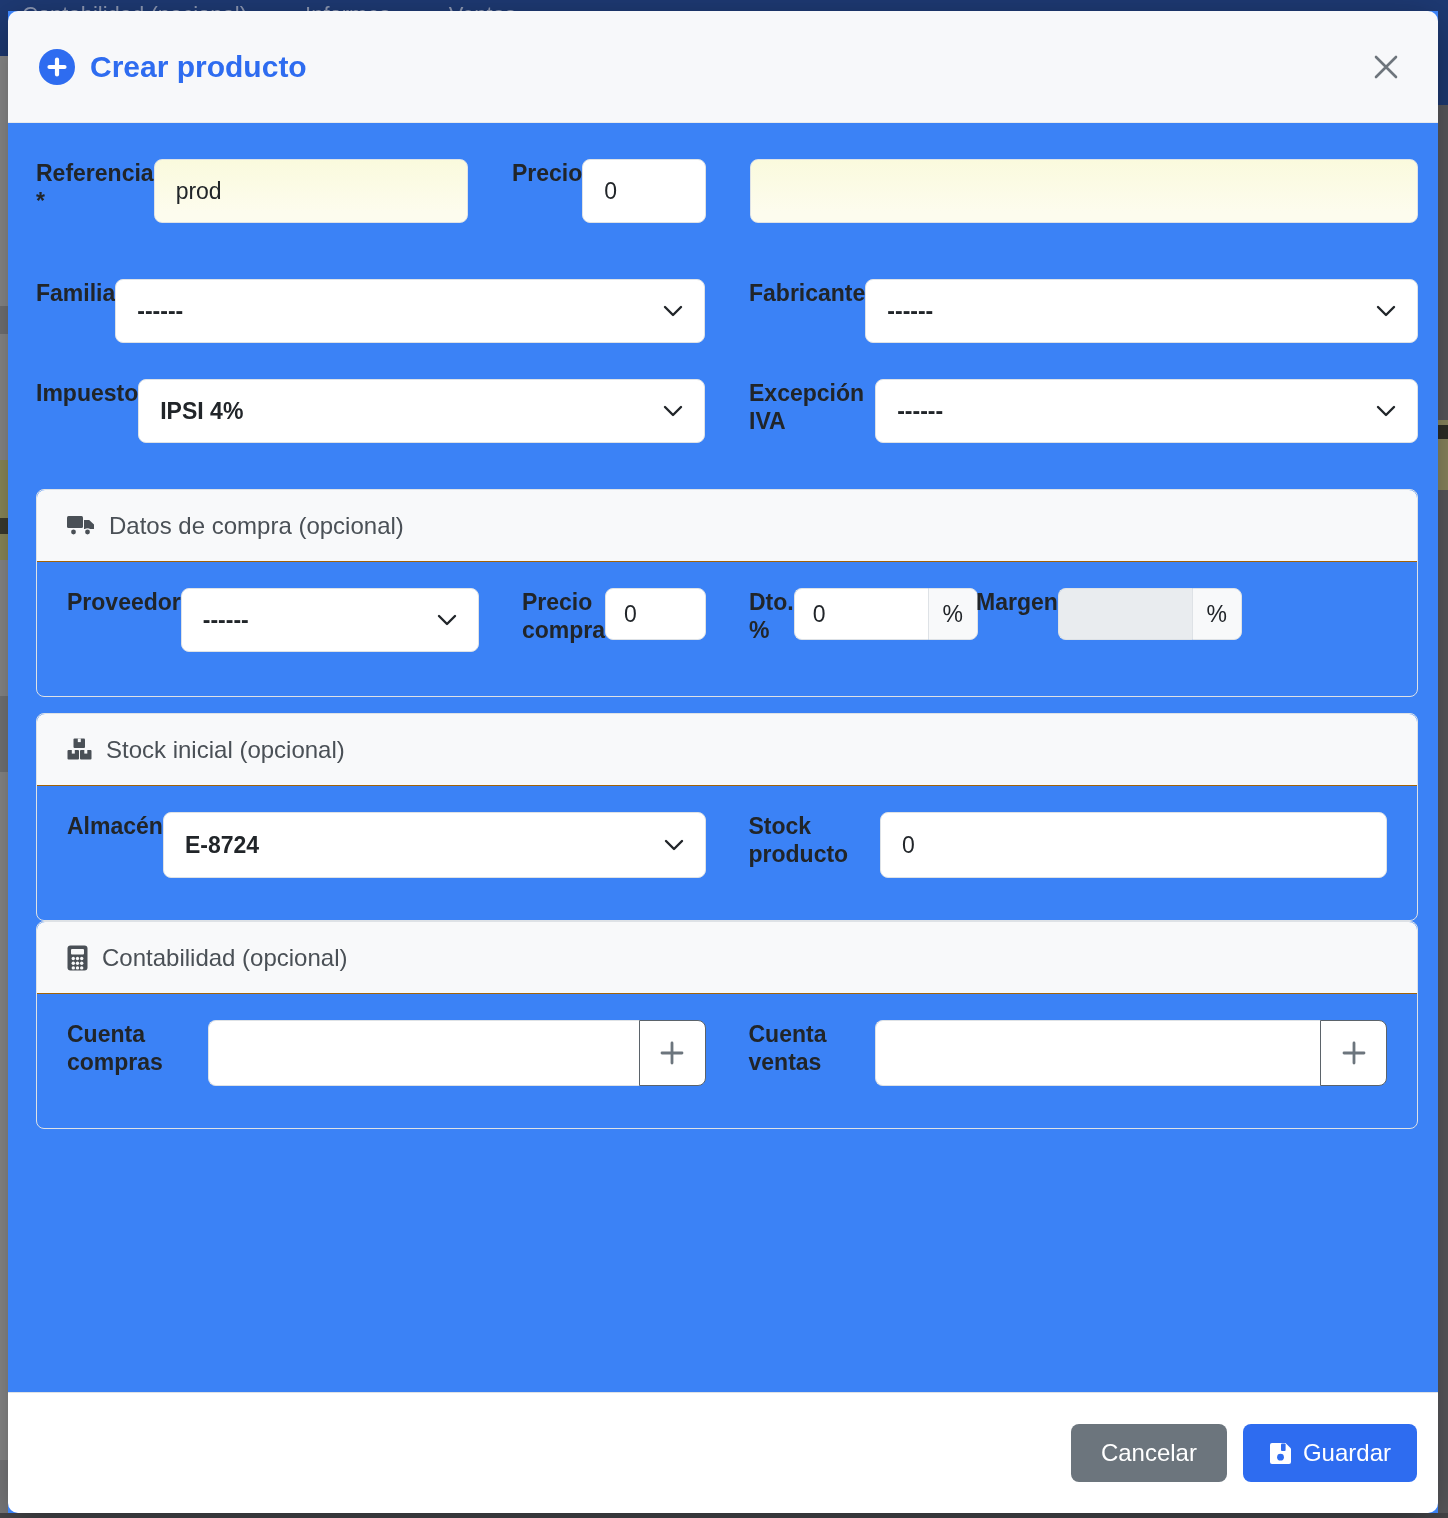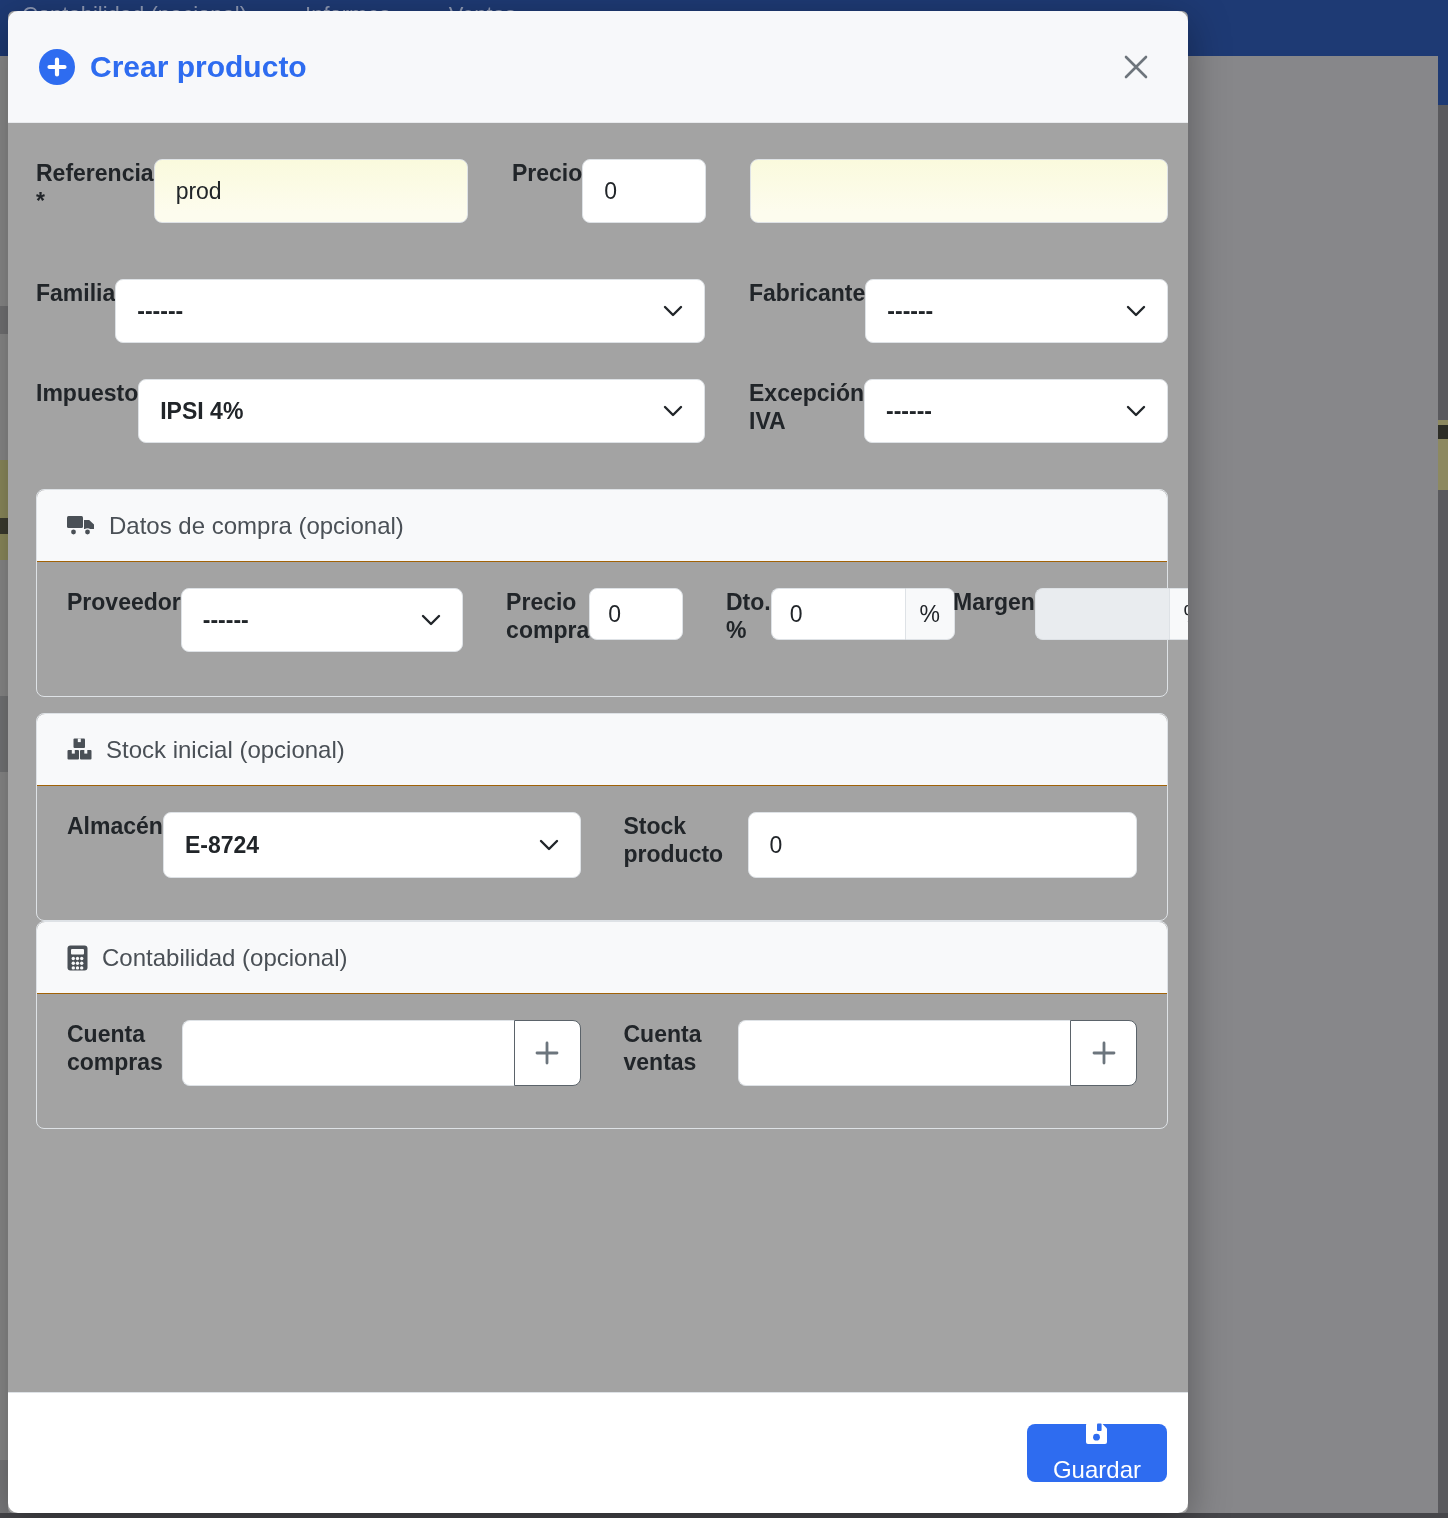--- a/index.html
+++ b/index.html
@@ -13,22 +13,22 @@
   .backdrop-nav { position:absolute; top:2px; left:22px; display:flex; gap:58px; z-index:2;
     font-size:22px; color:#8f9ab5; white-space:nowrap; }
   .backdrop-strip { position:absolute; z-index:1; }
   .bs-left   { left:0; width:8px; top:56px; height:1457px; background:#8d8d8d; }
   .seg { position:absolute; left:0; width:100%; }
   .bs-right  { right:0; width:10px; top:105px; height:1408px; background:#5a5a5e; }
   .bs-right-blue { right:0; width:10px; top:0; height:105px; background:#1e3a74; }
   .backdrop-bottom { position:absolute; left:0; bottom:0; width:1448px; height:5px; background:#46464a; z-index:1; }
 
   
-  .modal { position:absolute; left:8px; top:11px; width:1180px; height:1502px; z-index:10;
-    background:#a3a3a3; border-radius:6px; display:flex; flex-direction:column;
+  .modal { position:absolute; left:8px; top:11px; width:1430px; height:1502px; z-index:10;
+    background:#3b82f6; border-radius:0; display:flex; flex-direction:column;
     box-shadow:0 10px 40px rgba(0,0,0,.35); }
   .modal-header { height:112px; flex:0 0 112px; background:#f7f8fa; border-bottom:1px solid #e8eaed;
     border-radius:10px 10px 0 0; display:flex; align-items:center; padding:0 30px; }
   .modal-title { margin-left:14px; font-size:30px; font-weight:600; color:#2e6cf0; }
   .close-btn { margin-left:auto; background:none; border:none; cursor:pointer; padding:4px; line-height:0; }
 
   .modal-body { flex:1 1 auto; overflow:hidden; padding:36px 20px 0 28px; }
 
   .form-row { display:flex; gap:44px; }
   .mb40 { margin-bottom:40px; } .mb26 { margin-bottom:36px; } .mb30 { margin-bottom:30px; }
@@ -69,21 +69,21 @@
   .ig-btn { width:67px; background:#fff; border:1px solid #5b636a; margin-left:-1px;
     border-radius:0 8px 8px 0; display:grid; place-items:center; cursor:pointer; }
 
   
   .modal-footer { flex:0 0 121px; border-top:1px solid #dee2e6; display:flex; align-items:center;
     justify-content:flex-end; gap:16px; padding:0 21px; background:#fff; border-radius:0 0 10px 10px; }
   .btn { height:58px; border:none; border-radius:8px; font-size:24px; cursor:pointer;
     display:inline-flex; align-items:center; justify-content:center;
     font-family:"Liberation Sans","DejaVu Sans",sans-serif; }
   .btn-cancel { background:#6c757d; color:#fff; padding:0 30px; }
-  .btn-save { background:#2e6cf0; color:#fff; padding:0 26px; gap:11px;flex-direction:column; }
+  .btn-save { background:#2e6cf0; color:#fff; padding:0 26px; gap:11px; }
 </style>
 </head>
 <body>
 
 <div class="backdrop-topbar"></div>
 <div class="backdrop-nav">
   <span>Contabilidad (nacional)</span>
   <span>Informes</span>
   <span>Ventas</span>
 </div>
@@ -291,20 +291,21 @@
                   </svg></span>
             </button>
           </div>
         </div>
       </div>
     </div>
 
   </div>
 
   <div class="modal-footer">
+    <button class="btn btn-cancel">Cancelar</button>
     <button class="btn btn-save">
       <span style="line-height:0;">
         <svg width="23" height="23" viewBox="0 0 23 23">
             <path d="M3 1h13.5L22 6.5V20a2 2 0 0 1-2 2H3a2 2 0 0 1-2-2V3a2 2 0 0 1 2-2z" fill="#fff"></path>
             <rect x="12" y="1.5" width="4.6" height="7.5" rx="1" fill="#2e6cf0"></rect>
             <circle cx="11.5" cy="15.2" r="3.4" fill="#2e6cf0"></circle>
           </svg>
       </span>
       <span>Guardar</span>
     </button>

